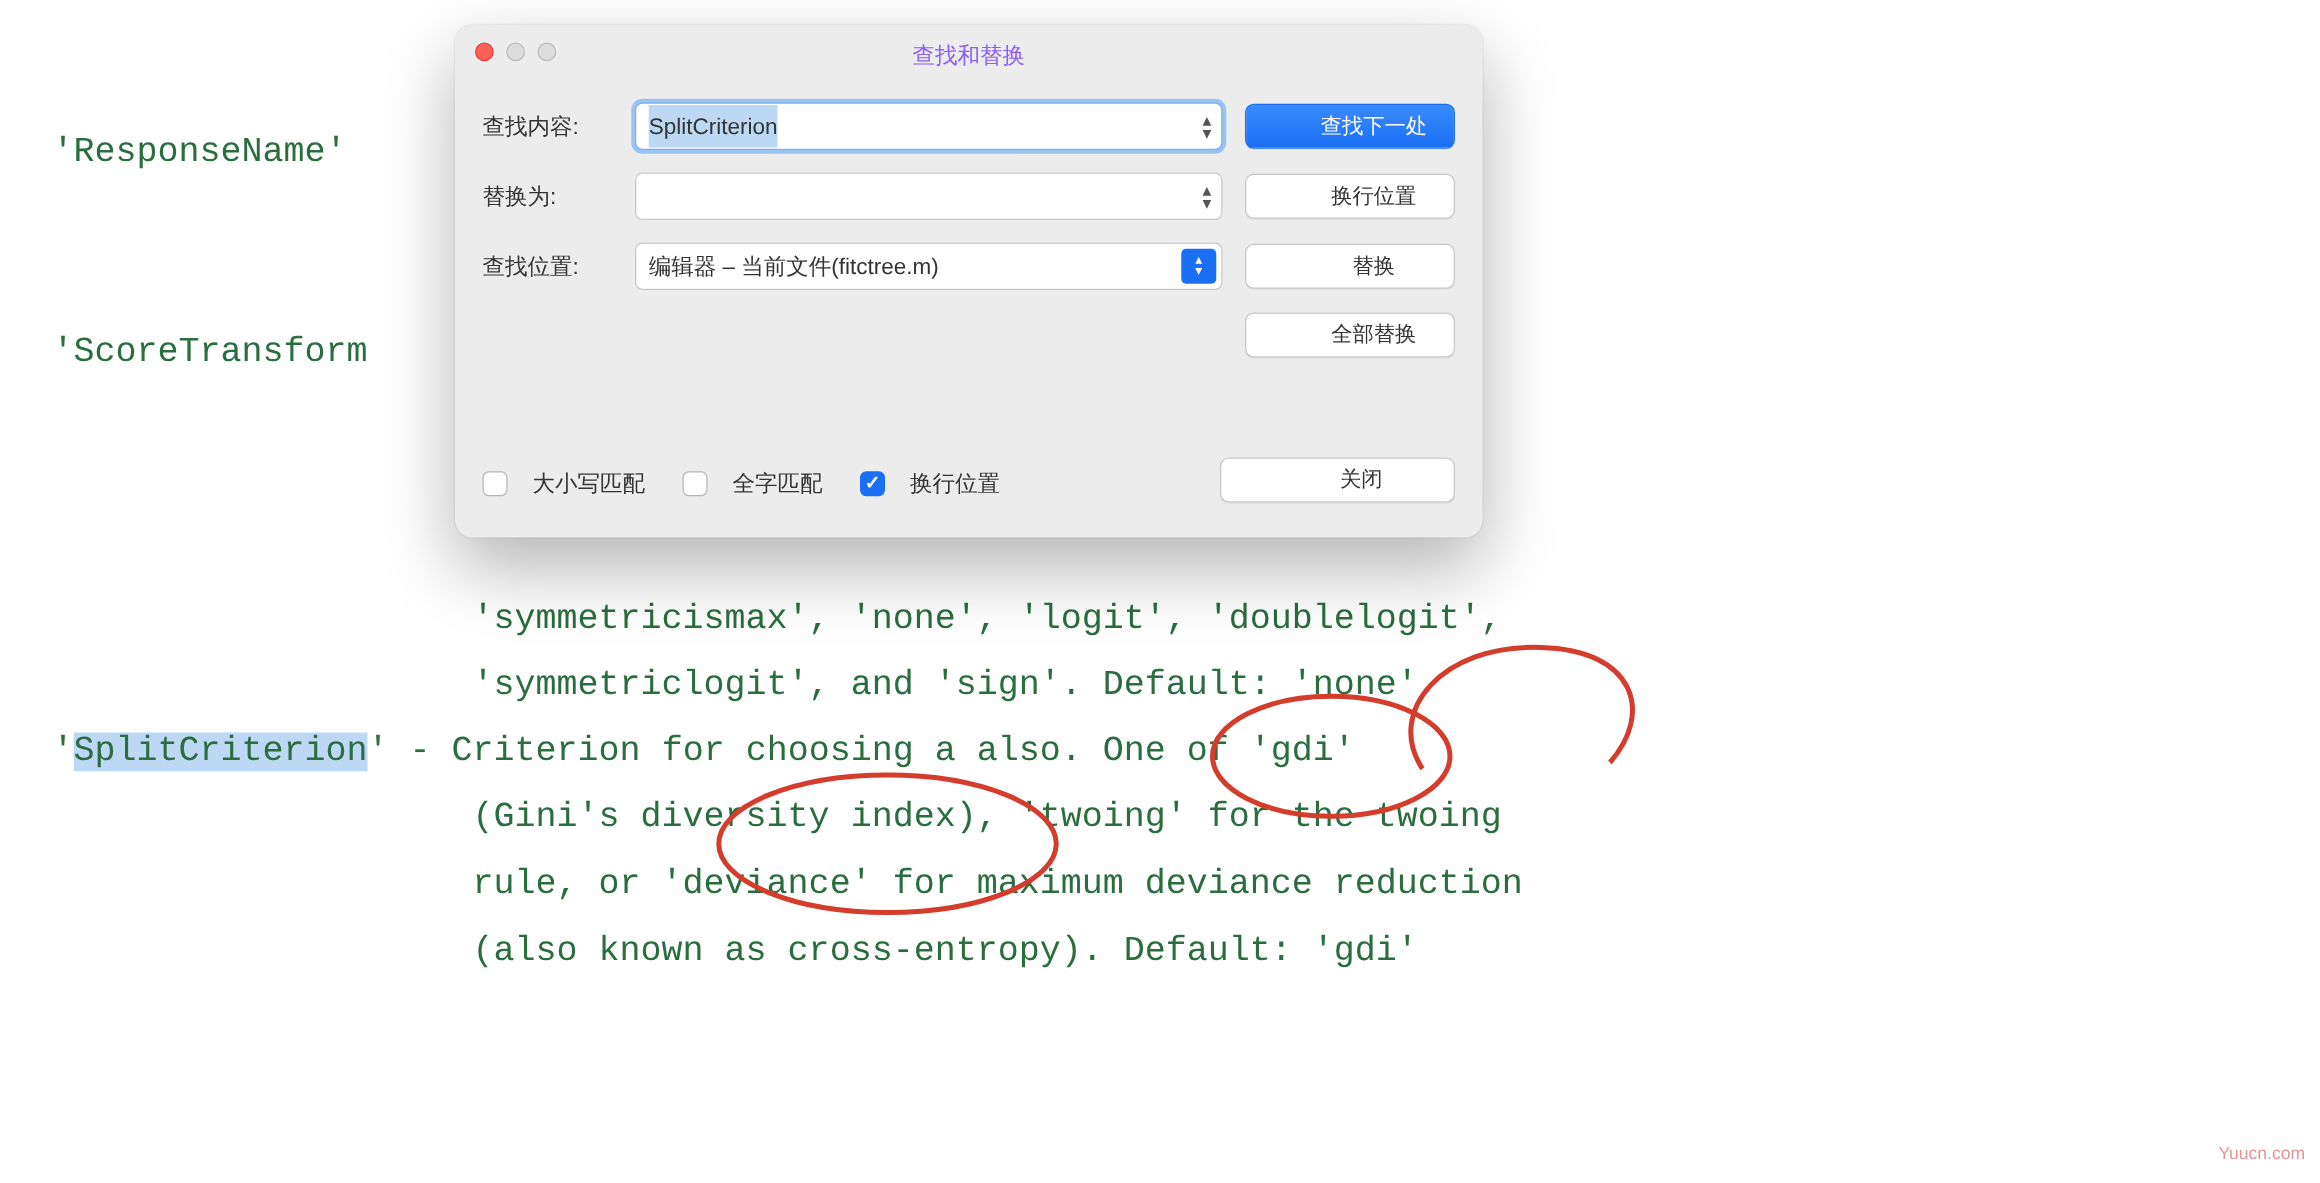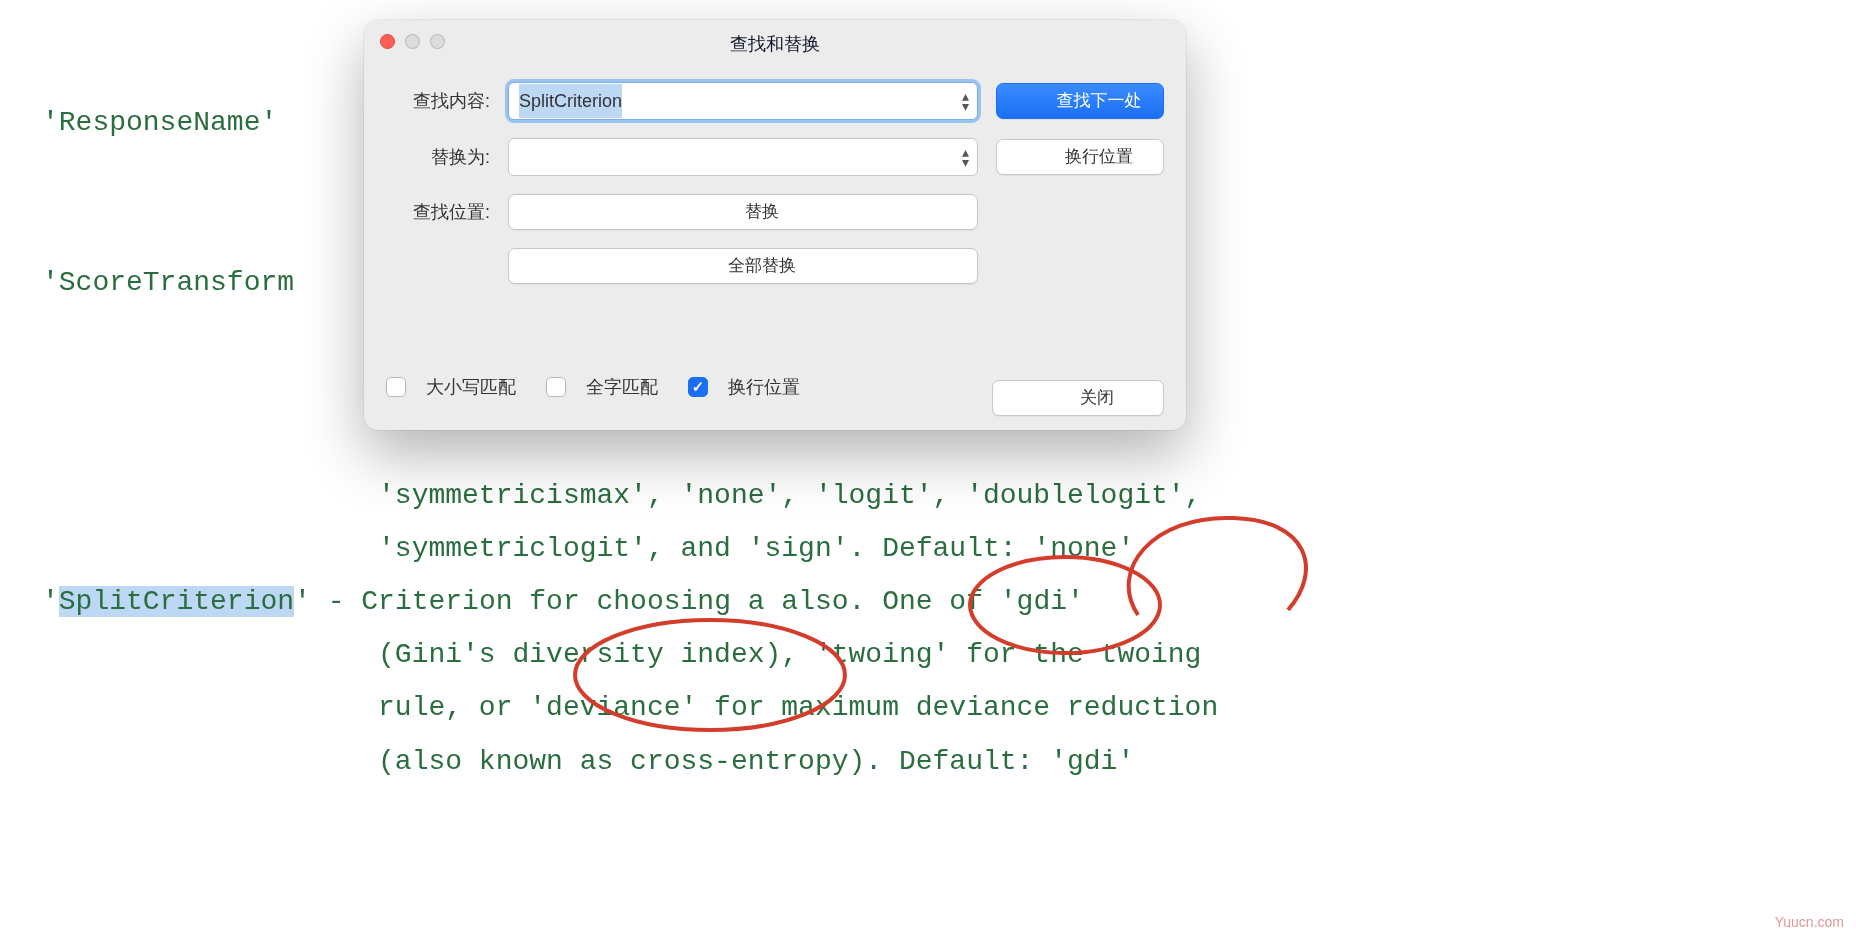--- a/index.html
+++ b/index.html
@@ -45,31 +45,31 @@
     position: absolute; left: 16px; top: 14px;
     display: flex; gap: 10px;
   }
   .tl { width: 15px; height: 15px; border-radius: 50%; border: 1px solid rgba(0,0,0,0.15); }
   .tl.red { background: #ff5f57; border-color: #e0443e; }
   .tl.grey { background: #dcdcdc; }
   .title {
     width: 100%;
     text-align: center;
     font-size: 18px;
-    color: #0f172a;
+    color: #8b5cf6;
   }
   .form {
     padding: 14px 22px 0 22px;
     display: grid;
     grid-template-columns: 104px 1fr 168px;
     gap: 18px 18px;
     align-items: center;
     font-size: 18px;
   }
-  .lbl { text-align: right; color: #333; }
+  .lbl { text-align: left; color: #333; }
   .cb {
     position: relative;
     height: 38px;
     background: #fff;
     border: 1px solid #c7c7c7;
     border-radius: 6px;
     display: flex;
     align-items: center;
     padding: 0 34px 0 10px;
     font-size: 18px;
@@ -120,22 +120,22 @@
     width: 20px; height: 20px; border-radius: 5px;
     background: #fff; border: 1px solid #b6b6b6;
   }
   .box.on {
     background: #1a6ff4; border-color: #1a6ff4;
     display: flex; align-items: center; justify-content: center;
   }
   .box.on::after { content:"✓"; color:#fff; font-size:15px; font-weight:bold; }
   .close-btn {
     position: absolute;
-    right: 22px; bottom: 14px;
-    width: 172px;
+    right: 22px; bottom: 28px;
+    width: 188px;
     text-align: right;
   }
   
   svg.anno {
     position: absolute;
     pointer-events: none;
   }
   .watermark {
     position: absolute;
     right: 12px; bottom: 10px;
@@ -193,20 +193,24 @@
     <div class="btn primary">查找下一处</div>
 
     <div class="lbl">替换为:</div>
     <div class="cb">
       <span></span>
       <span class="chev"></span>
     </div>
     <div class="btn">换行位置</div>
 
     <div class="lbl">查找位置:</div>
+    <div class="cb blue">
+      <span>编辑器 – 当前文件(fitctree.m)</span>
+      <span class="chev-box"></span>
+    </div>
     <div class="btn">替换</div>
 
     <div></div>
       <div></div>
     <div class="btn">全部替换</div>
   </div>
 
   <div class="opts">
     <label class="chk">
       <span class="box"></span>

